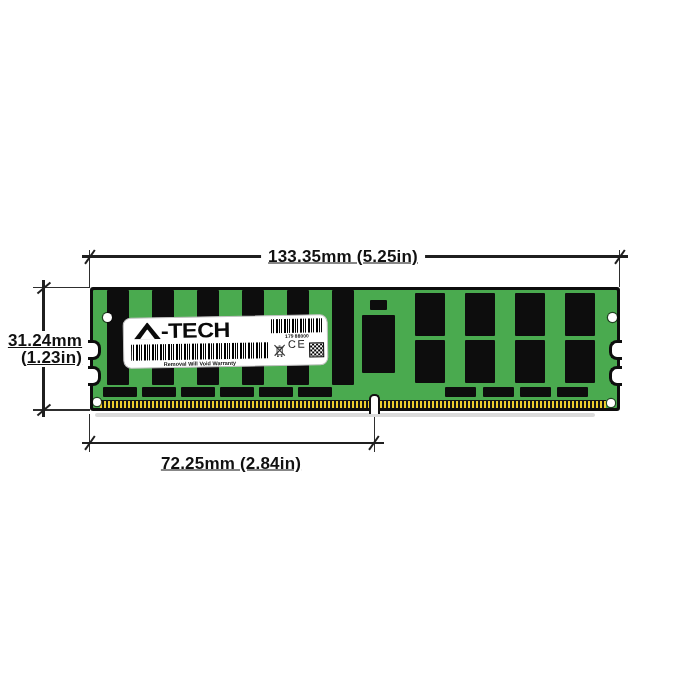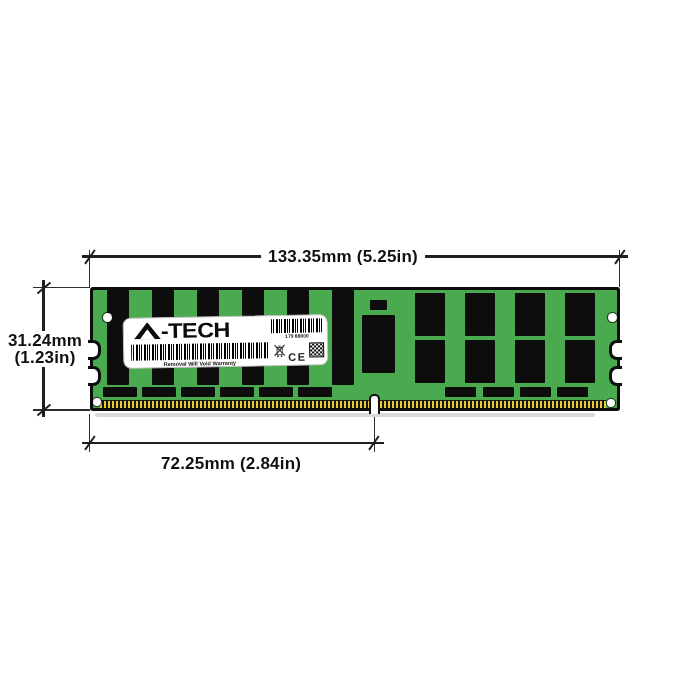--- a/index.html
+++ b/index.html
@@ -16,22 +16,22 @@
     font-family:"Liberation Sans","DejaVu Sans",sans-serif;color:#111;
   }
   
   .dim-line{position:absolute;background:var(--dim-line);}
   .ext-line{position:absolute;background:#2e2e2e;}
   .tick{position:absolute;width:17px;height:2.2px;background:var(--dim-line);
         transform:translate(-50%,-50%) rotate(-55deg);}
   .tick.on-vert{transform:translate(-50%,-50%) rotate(-40deg);}
   .dim-label{position:absolute;transform:translate(-50%,-50%);background:#fff;
              padding:1px 7px;font-weight:700;font-size:17px;letter-spacing:.2px;
-             white-space:nowrap;text-align:center;line-height:17px;}
-  .dim-label .ln{display:block;}
+             white-space:nowrap;text-align:center;line-height:17px;text-decoration:underline;}
+  .dim-label .ln{display:block;text-align:right;}
   
   .module{position:absolute;left:90px;top:287px;width:530px;height:124px;
           background:var(--chip-black);border-radius:3px;}
   .pcb{position:absolute;left:3px;top:3px;right:3px;bottom:3px;
        background:var(--pcb-green);border-radius:1px;}
   .chip{position:absolute;background:var(--chip-black);border-radius:1px;}
   .stripe{top:3px;height:95px;width:22px;}
   .pairtop{top:6px;height:43px;width:30px;}
   .pairbot{top:53px;height:43px;width:30px;}
   .smallchip{top:100px;height:10px;}
@@ -60,21 +60,21 @@
           letter-spacing:-.5px;color:#0a0a0a;transform:scaleX(1.12);transform-origin:left;}
   .barcode{position:absolute;
           background-image:repeating-linear-gradient(90deg,#000 0 1px,#fff 1px 2px,#000 2px 3px,#fff 3px 5px,#000 5px 7px,#fff 7px 8px);}
   .bc-serial{left:147px;top:3px;width:52px;height:14px;}
   .serial-txt{position:absolute;left:147px;top:17px;width:52px;text-align:center;
           font-size:5px;font-weight:700;color:#111;line-height:6px;}
   .bc-main{left:7px;top:26px;width:137px;height:16px;}
   .warranty{position:absolute;left:7px;top:43px;width:137px;text-align:center;
           font-size:5.5px;font-weight:700;color:#111;line-height:6px;}
   .weee{position:absolute;left:149px;top:27px;width:13px;height:15px;}
-  .ce{position:absolute;left:164px;top:35px;font-size:11px;font-weight:700;
+  .ce{position:absolute;left:164px;top:22px;font-size:11px;font-weight:400;
       letter-spacing:1.5px;color:#222;}
   .qr{position:absolute;left:185px;top:27px;width:15px;height:15px;border:1px solid #000;
       background:conic-gradient(#000 25%,#fff 0 50%,#000 0 75%,#fff 0) 0 0/4px 4px;}
 </style>
 </head>
 <body>
 
 <div class="canvas">
 
   <div class="ext-line" style="left:88.5px;top:250px;width:1.5px;height:37px;"></div>

